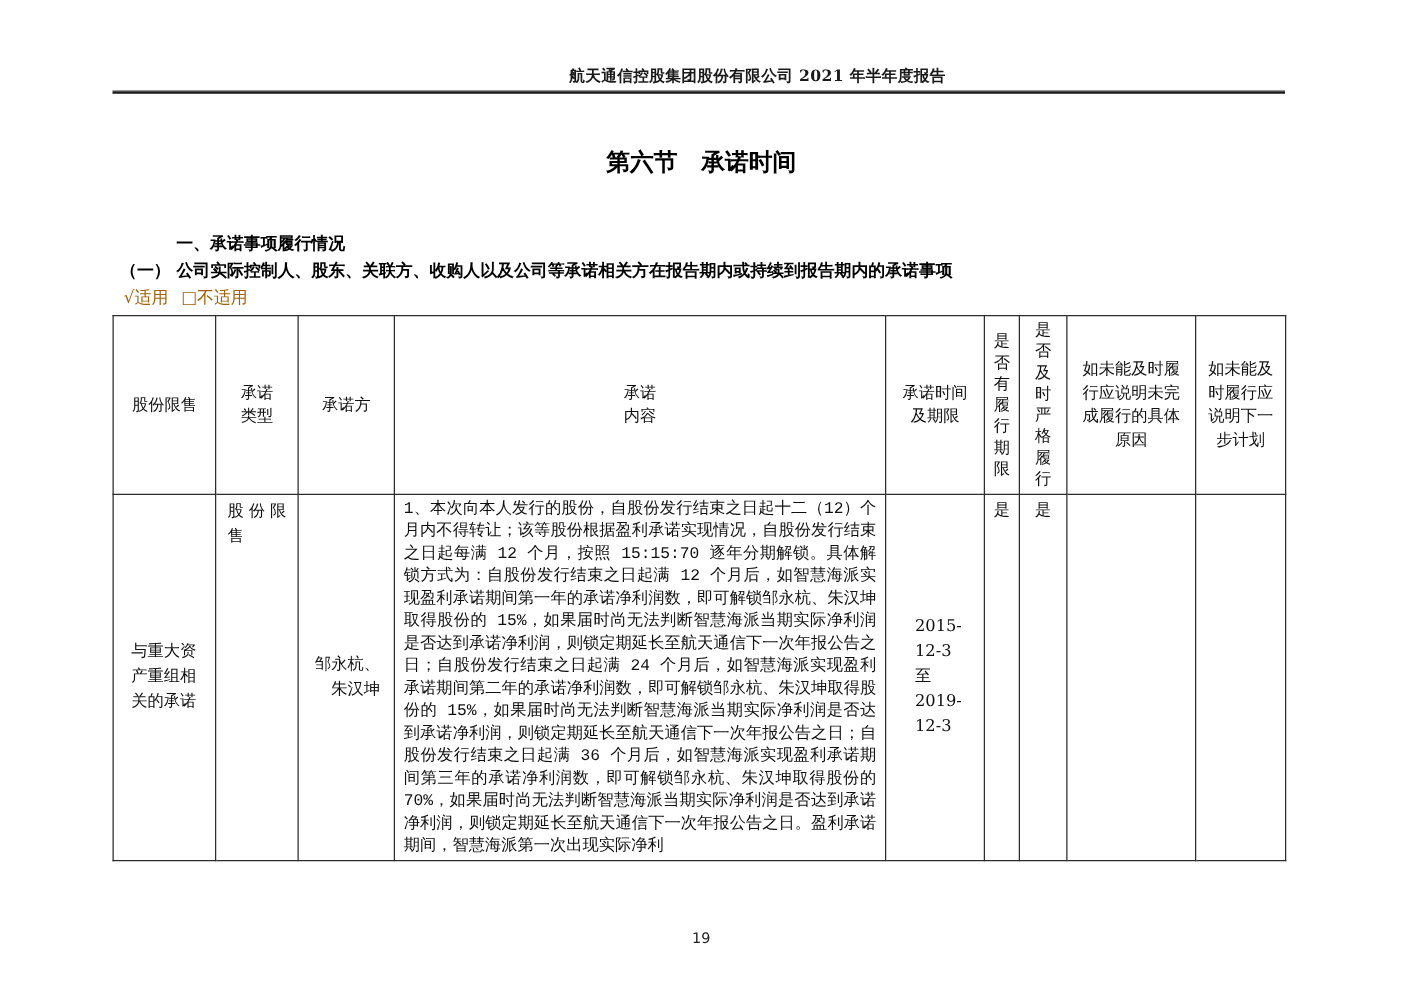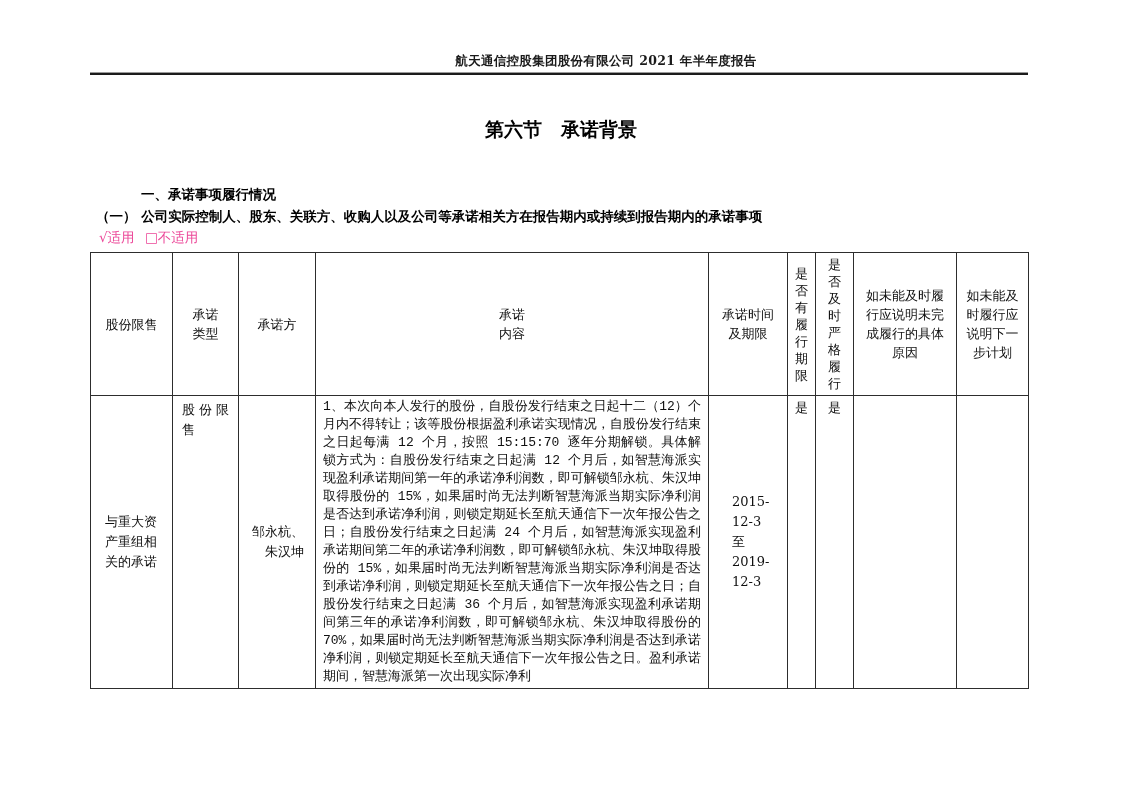--- a/index.html
+++ b/index.html
@@ -35,21 +35,21 @@
     font-family:"DejaVu Sans","Liberation Sans",sans-serif;
     font-size:13.5px;font-weight:bold;color:#000;margin-left:45px;
   }
   .h2{
     position:absolute;top:208px;left:96px;
     font-family:"DejaVu Sans","Liberation Sans",sans-serif;
     font-size:13.5px;font-weight:bold;color:#000;
   }
   .applicability{
     position:absolute;top:229px;left:99px;
-    font-size:13.5px;color:#ec4899;
+    font-size:13.5px;color:#a16207;
   }
   .applicability span{margin-right:6px;}
   table.commitments{
     position:absolute;top:252px;left:90px;
     width:938px;
     border-collapse:collapse;
     table-layout:fixed;
   }
   table.commitments td{
     border:1px solid #2d2d2d;
@@ -106,21 +106,21 @@
 </style>
 </head>
 <body>
 
 <div class="page">
 
   <div class="page-header-title">航天通信控股集团股份有限公司 2021 年半年度报告</div>
 
   <div class="header-rule"></div>
 
-  <div class="doc-title">第六节　承诺背景</div>
+  <div class="doc-title">第六节　承诺时间</div>
 
   <div class="h1">一、承诺事项履行情况</div>
 
   <div class="h2">（一） 公司实际控制人、股东、关联方、收购人以及公司等承诺相关方在报告期内或持续到报告期内的承诺事项</div>
 
   <div class="applicability">
     <span>√适用</span>
     <span>□不适用</span>
   </div>
 
@@ -182,14 +182,15 @@
 至
 2019-12-3</td>
       <td class="c-flag">是</td>
       <td class="c-flag">是</td>
       <td class="c-empty"></td>
       <td class="c-empty"></td>
     </tr>
   </tbody>
     </table>
 
+  <div class="page-number">19</div>
 
 </div>
 
 </body></html>

